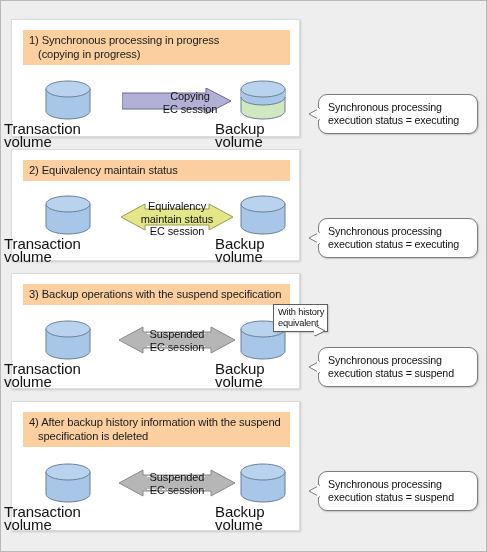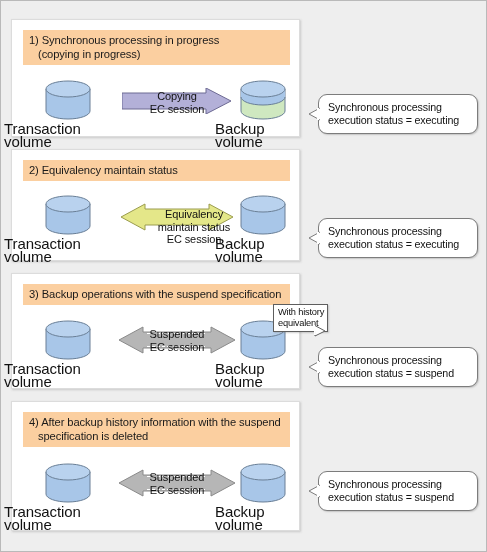--- a/index.html
+++ b/index.html
@@ -146,21 +146,21 @@
     <div class="vol-label" style="left:-8px; top:103px;">
       <div>Transaction</div>
       <div>volume</div>
     </div>
 
     <div class="arrow-wrap" style="left:110px; top:68px;">
       <svg width="110" height="26" viewBox="0 0 110 26">
         <path d="M0 5 L84 5 L84 0 L109 13 L84 26 L84 21 L0 21 Z" fill="#b3b0d8" stroke="#6d6a93" stroke-width="1"></path>
       </svg>
     </div>
-    <div class="arrow-text" style="left:95px; top:70px;">
+    <div class="arrow-text" style="left:108px; top:70px;">
       <div>Copying</div>
       <div>EC session</div>
     </div>
 
     <div class="cyl" style="left:228px; top:60px;">
       <svg width="46" height="40" viewBox="0 0 46 40">
         <path d="M1 9 L1 31 A22 8 0 0 0 45 31 L45 9 Z" fill="#cfe8c0" stroke="#6a7f96" stroke-width="1"></path>
         <path d="M1 9 L1 17 A22 8 0 0 0 45 17 L45 9 Z" fill="#a8c6e8" stroke="none"></path>
         <path d="M1 17 A22 8 0 0 0 45 17" fill="none" stroke="#6a7f96" stroke-width="1"></path>
         <ellipse cx="23" cy="9" rx="22" ry="8" fill="#b9d2ee" stroke="#6a7f96" stroke-width="1"></ellipse>
@@ -197,21 +197,21 @@
     <div class="vol-label" style="left:-8px; top:88px;">
       <div>Transaction</div>
       <div>volume</div>
     </div>
 
     <div class="arrow-wrap" style="left:109px; top:53px;">
       <svg width="112" height="28" viewBox="0 0 112 28">
         <path d="M0 14 L24 1 L24 6 L88 6 L88 1 L112 14 L88 27 L88 22 L24 22 L24 27 Z" fill="#e4e789" stroke="#9a9c4e" stroke-width="1"></path>
       </svg>
     </div>
-    <div class="arrow-text" style="left:112px; top:50px;margin-top:8px;">
+    <div class="arrow-text" style="left:95px; top:50px;">
       <div>Equivalency</div>
       <div>maintain status</div>
       <div>EC session</div>
     </div>
 
     <div class="cyl" style="left:228px; top:45px;">
       <svg width="46" height="40" viewBox="0 0 46 40">
         <path d="M1 9 L1 31 A22 8 0 0 0 45 31 L45 9 Z" fill="#a8c6e8" stroke="#6a7f96" stroke-width="1"></path>
         <ellipse cx="23" cy="9" rx="22" ry="8" fill="#b9d2ee" stroke="#6a7f96" stroke-width="1"></ellipse>
       </svg>

